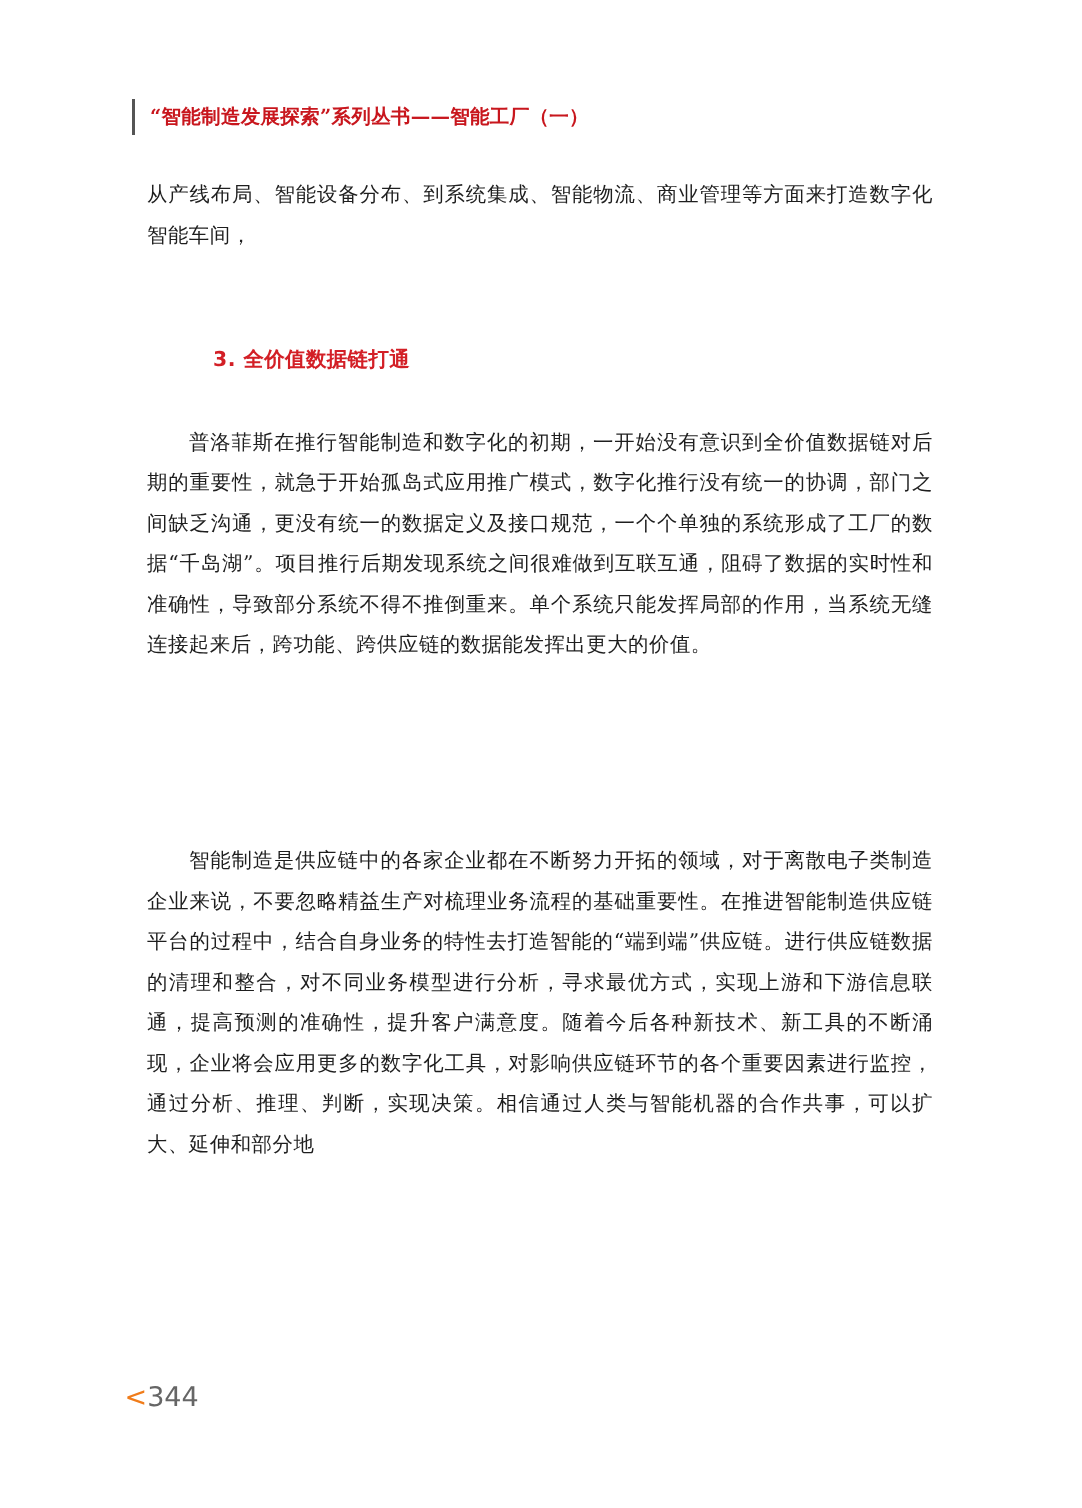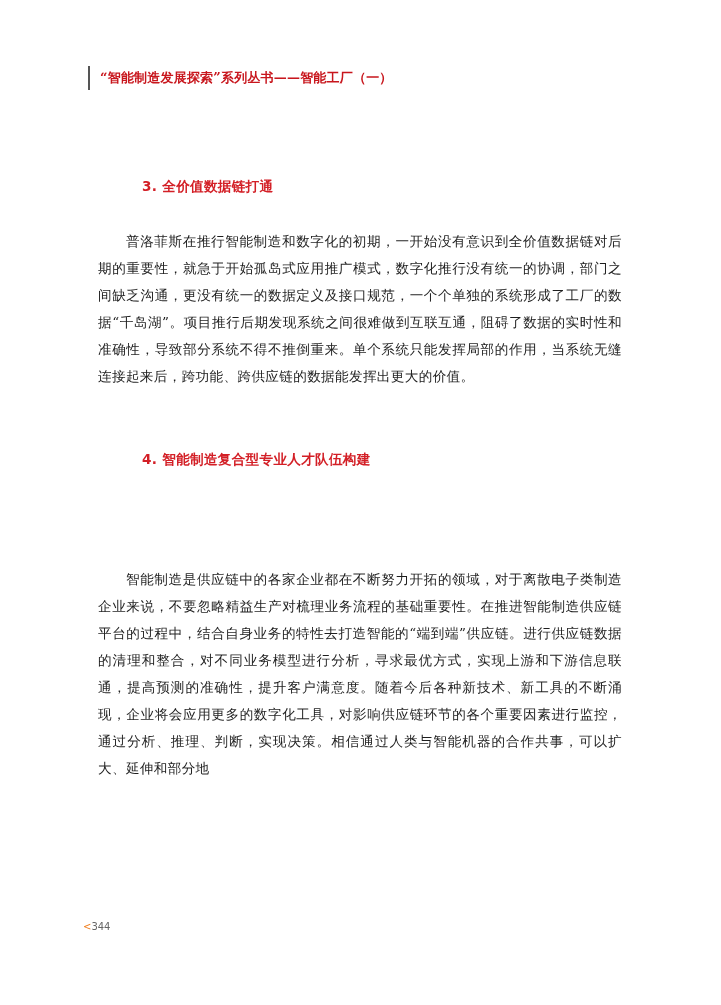--- a/index.html
+++ b/index.html
@@ -71,44 +71,44 @@
       margin: 0;
       padding-left: 16px;
       line-height: 30px;
       white-space: pre;
     }
     .page-number {
       position: absolute;
       left: 83px;
       top: 921px;
       font-family: "DejaVu Sans", "Liberation Sans", sans-serif;
-      font-size: 10px;
+      font-size: 18px;
       color: #666666;
     }
     .page-number .arrow {
       color: #f07c1a;
     }
   </style>
 </head>
 <body>
 
 <div class="header">
   <div class="header-bar"></div>
   <div class="header-title">“智能制造发展探索”系列丛书——智能工厂（一）</div>
 </div>
 
 <div class="content">
+  <p class="para">从产线布局、智能设备分布、到系统集成、智能物流、商业管理等方面来打造数字化智能车间，</p>
 
   <div style="height:40px"></div>
   <h3 class="subheading">3.  全价值数据链打通</h3>
   <div style="height:12px"></div>
   <p class="para indent">普洛菲斯在推行智能制造和数字化的初期，一开始没有意识到全价值数据链对后期的重要性，就急于开始孤岛式应用推广模式，数字化推行没有统一的协调，部门之间缺乏沟通，更没有统一的数据定义及接口规范，一个个单独的系统形成了工厂的数据“千岛湖”。项目推行后期发现系统之间很难做到互联互通，阻碍了数据的实时性和准确性，导致部分系统不得不推倒重来。单个系统只能发挥局部的作用，当系统无缝连接起来后，跨功能、跨供应链的数据能发挥出更大的价值。</p>
 
   <div style="height:40px"></div>
-  <h3 class="subheading">4.  智能制造复合型专业人才队伍构建</h3>
   <div style="height:12px"></div>
 
   <div style="height:37px"></div>
   <div style="height:28px"></div>
   <p class="para indent">智能制造是供应链中的各家企业都在不断努力开拓的领域，对于离散电子类制造企业来说，不要忽略精益生产对梳理业务流程的基础重要性。在推进智能制造供应链平台的过程中，结合自身业务的特性去打造智能的“端到端”供应链。进行供应链数据的清理和整合，对不同业务模型进行分析，寻求最优方式，实现上游和下游信息联通，提高预测的准确性，提升客户满意度。随着今后各种新技术、新工具的不断涌现，企业将会应用更多的数字化工具，对影响供应链环节的各个重要因素进行监控，通过分析、推理、判断，实现决策。相信通过人类与智能机器的合作共事，可以扩大、延伸和部分地</p>
 </div>
 
 <div class="page-number">
   <span class="arrow">&lt;</span><span>344</span>
 </div>

